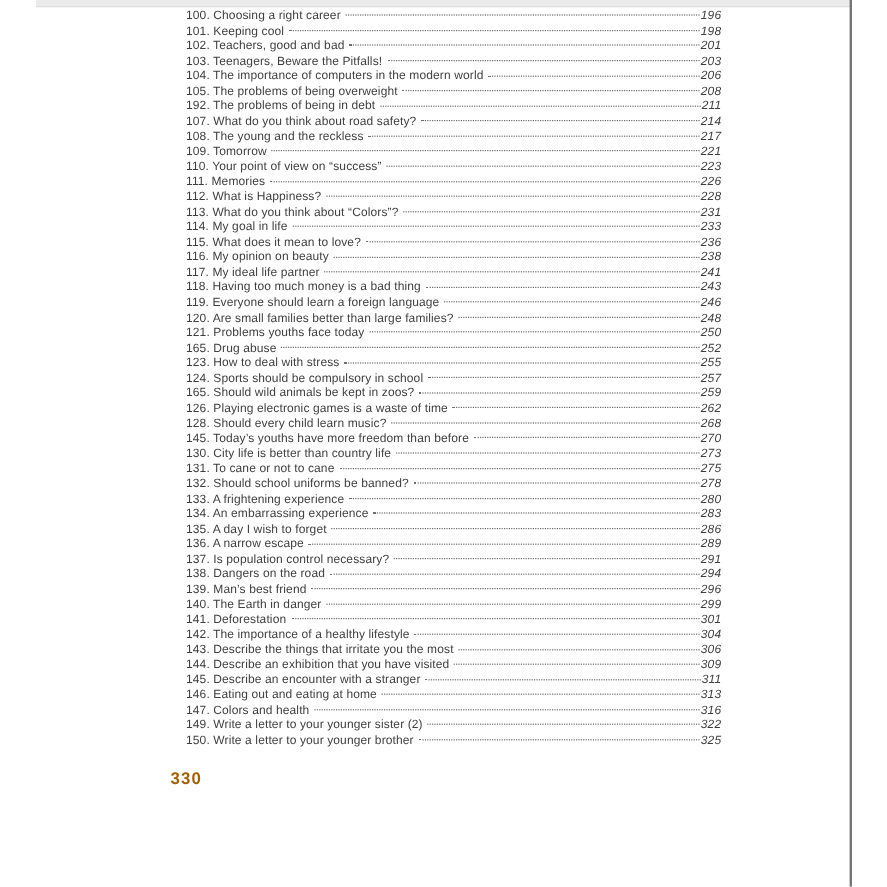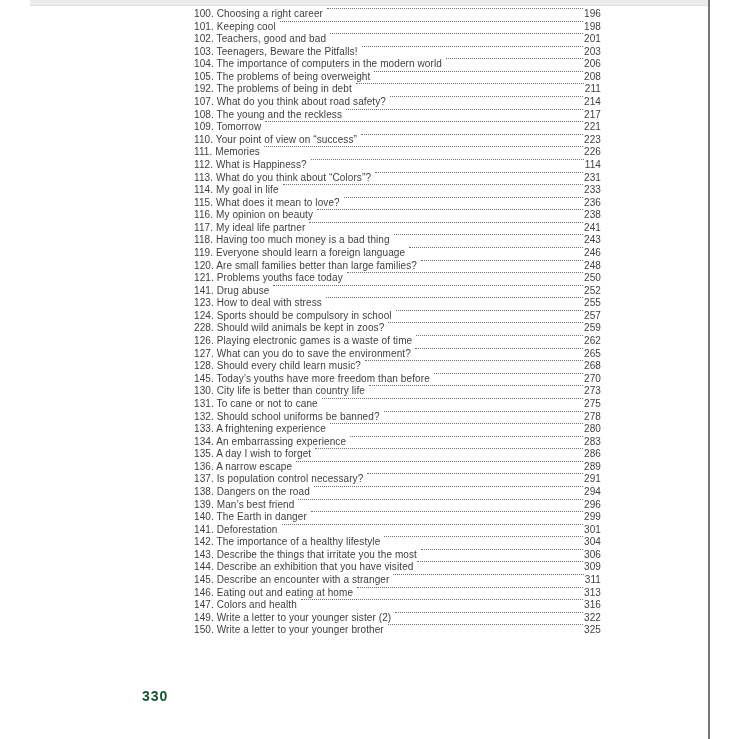--- a/index.html
+++ b/index.html
@@ -38,46 +38,46 @@
     position: absolute;
     left: 155px;
     top: 8px;
     width: 446px;
     color: #3f3f3f;
     font-size: 10px;
     letter-spacing: 0.1px;
   }
   .toc-row {
     display: flex;
-    align-items: flex-start;
+    align-items: center;
     height: 12.58px;
     line-height: 12.58px;
     white-space: nowrap;
-    margin-left: 39px;
   }
   .toc-title {
     flex: 0 0 auto;
   }
   .toc-dots {
     flex: 1 1 auto;
     border-bottom: 1.5px dotted #6e6e6e;
     margin: 0 1px 3px 4px;
     min-width: 8px;
   }
   .toc-page {
     flex: 0 0 auto;
     text-align: right;
+    font-style: italic;
   }
   .folio {
     position: absolute;
     left: 142px;
-    top: 688px;
+    top: 640px;
     font-size: 14px;
     font-weight: bold;
-    color: #14532d;
+    color: #a16207;
     letter-spacing: 1px;
   }
 </style>
 </head>
 <body>
 
 <div class="page">
   <div class="scan-top-edge"></div>
   <div class="scan-right-edge"></div>
   <div class="toc" id="toc-list">
@@ -137,21 +137,21 @@
         <span class="toc-page">223</span>
       </div>
       <div class="toc-row">
         <span class="toc-title">111. Memories </span>
         <span class="toc-dots"></span>
         <span class="toc-page">226</span>
       </div>
       <div class="toc-row">
         <span class="toc-title">112. What is Happiness? </span>
         <span class="toc-dots"></span>
-        <span class="toc-page">114</span>
+        <span class="toc-page">228</span>
       </div>
       <div class="toc-row">
         <span class="toc-title">113. What do you think about “Colors”? </span>
         <span class="toc-dots"></span>
         <span class="toc-page">231</span>
       </div>
       <div class="toc-row">
         <span class="toc-title">114. My goal in life </span>
         <span class="toc-dots"></span>
         <span class="toc-page">233</span>
@@ -185,48 +185,43 @@
         <span class="toc-title">120. Are small families better than large families? </span>
         <span class="toc-dots"></span>
         <span class="toc-page">248</span>
       </div>
       <div class="toc-row">
         <span class="toc-title">121. Problems youths face today </span>
         <span class="toc-dots"></span>
         <span class="toc-page">250</span>
       </div>
       <div class="toc-row">
-        <span class="toc-title">141. Drug abuse </span>
+        <span class="toc-title">165. Drug abuse </span>
         <span class="toc-dots"></span>
         <span class="toc-page">252</span>
       </div>
       <div class="toc-row">
         <span class="toc-title">123. How to deal with stress </span>
         <span class="toc-dots"></span>
         <span class="toc-page">255</span>
       </div>
       <div class="toc-row">
         <span class="toc-title">124. Sports should be compulsory in school </span>
         <span class="toc-dots"></span>
         <span class="toc-page">257</span>
       </div>
       <div class="toc-row">
-        <span class="toc-title">228. Should wild animals be kept in zoos? </span>
+        <span class="toc-title">165. Should wild animals be kept in zoos? </span>
         <span class="toc-dots"></span>
         <span class="toc-page">259</span>
       </div>
       <div class="toc-row">
         <span class="toc-title">126. Playing electronic games is a waste of time </span>
         <span class="toc-dots"></span>
         <span class="toc-page">262</span>
-      </div>
-      <div class="toc-row">
-        <span class="toc-title">127. What can you do to save the environment? </span>
-        <span class="toc-dots"></span>
-        <span class="toc-page">265</span>
       </div>
       <div class="toc-row">
         <span class="toc-title">128. Should every child learn music? </span>
         <span class="toc-dots"></span>
         <span class="toc-page">268</span>
       </div>
       <div class="toc-row">
         <span class="toc-title">145. Today’s youths have more freedom than before </span>
         <span class="toc-dots"></span>
         <span class="toc-page">270</span>

